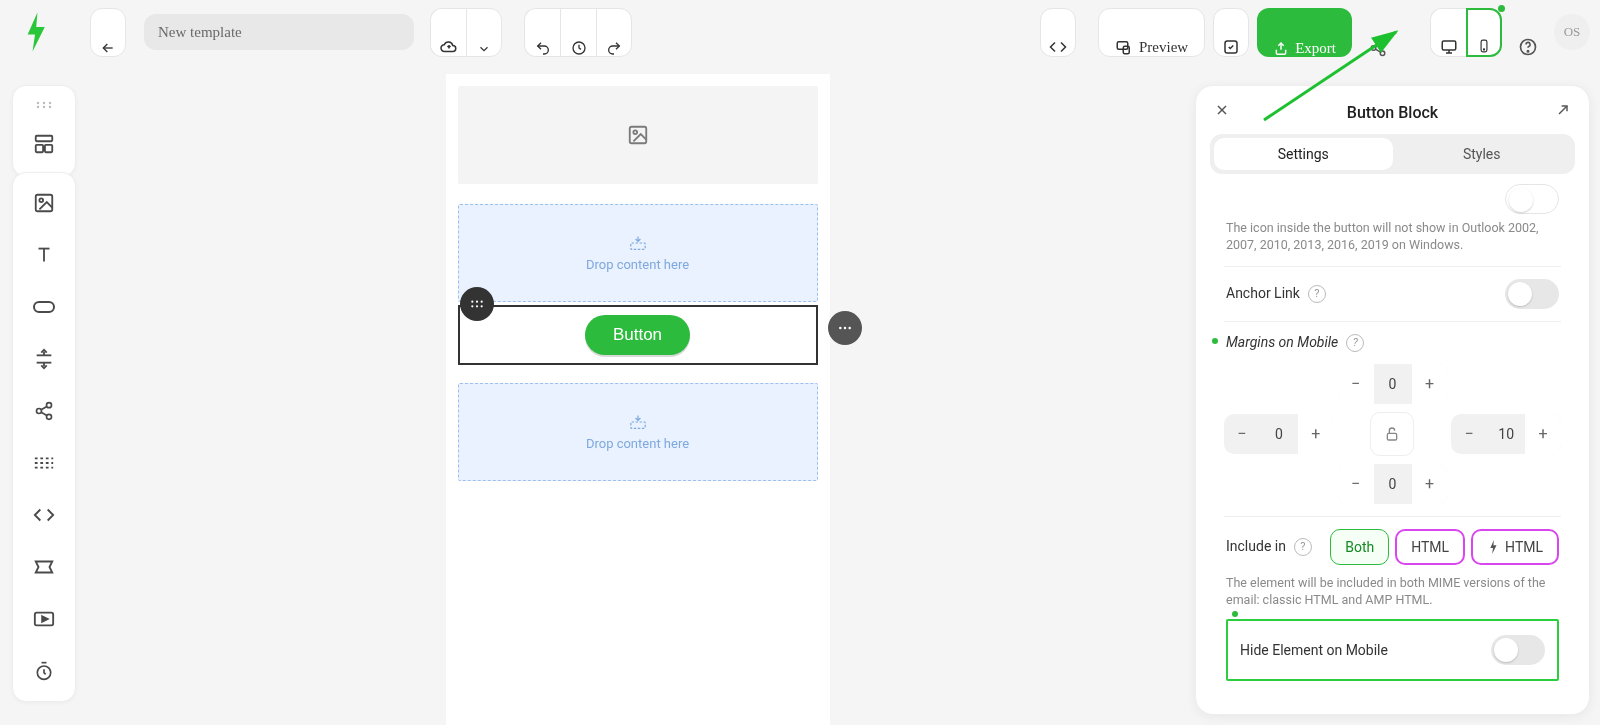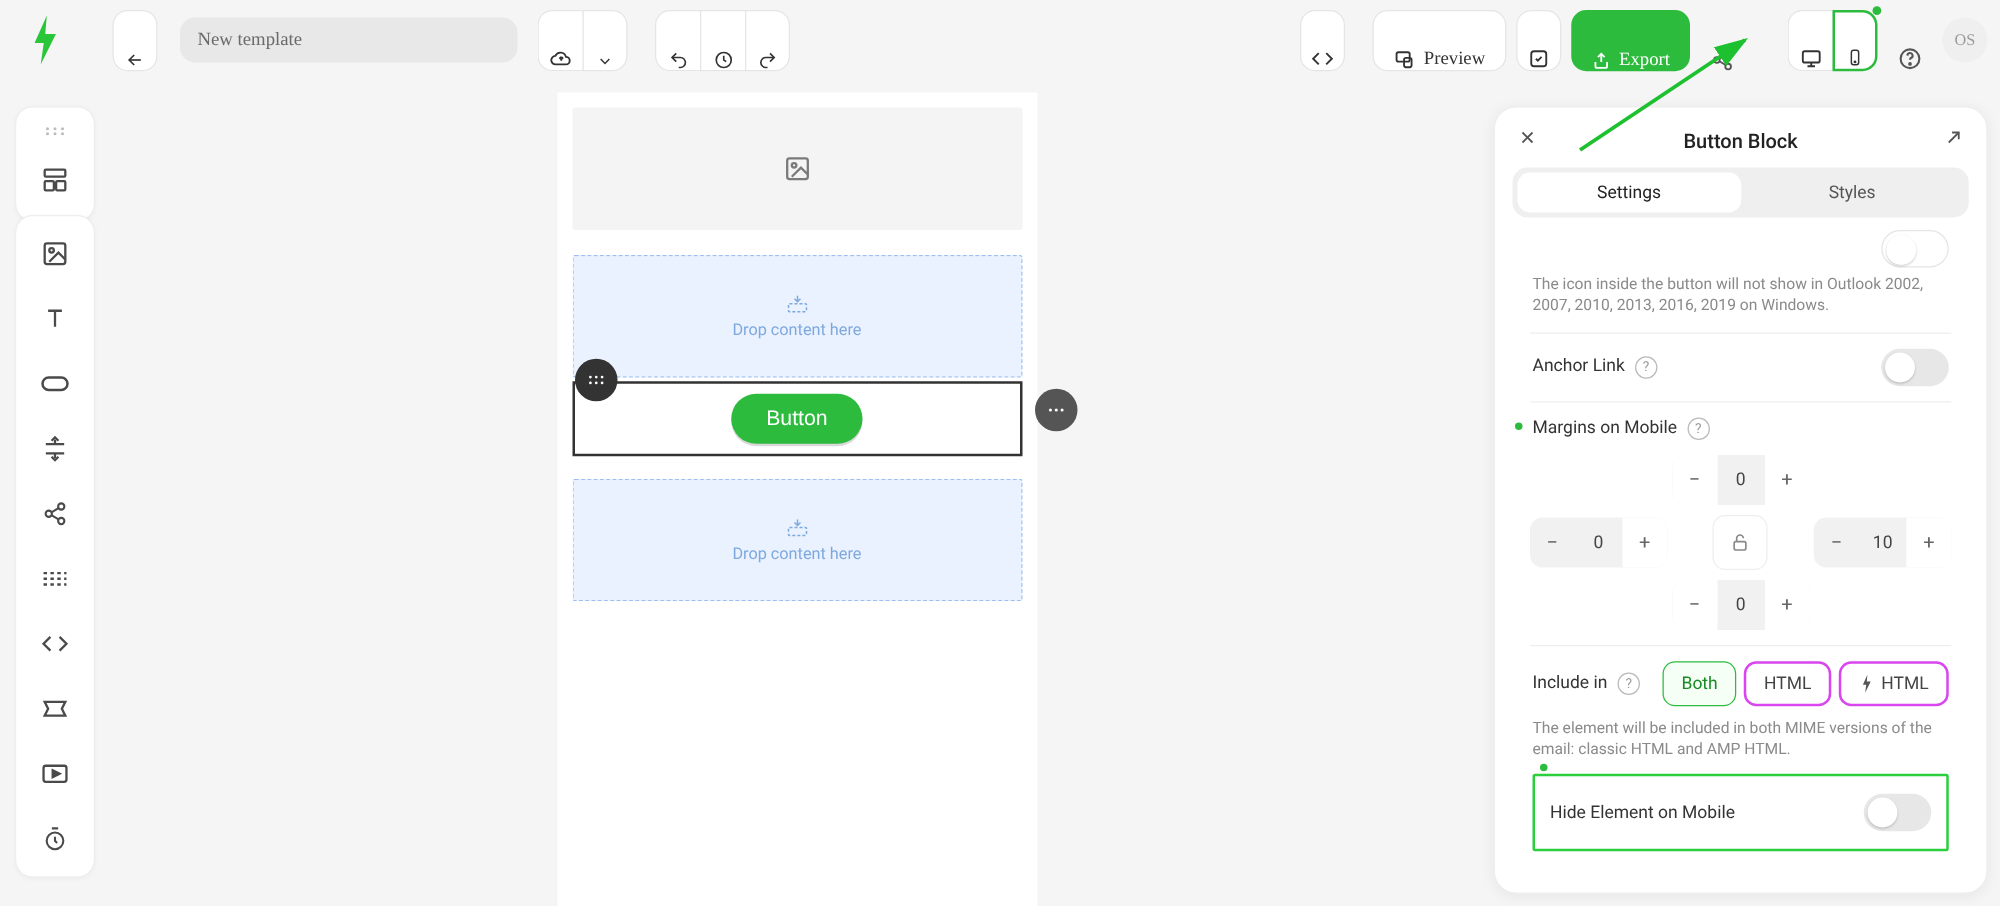--- a/index.html
+++ b/index.html
@@ -51,21 +51,21 @@
   .rp-tab.active { background:#fff; color:#222;}
   .rp-body { flex:1; overflow:auto; padding:0 28px 10px;}
   .rp-section { padding:12px 2px; border-top:1px solid #eee;}
   .rp-section:first-child{border-top:none;}
   .rp-note { font-size:12.5px; color:#8a8a8a; line-height:1.35; }
   .rp-row { display:flex; align-items:center; justify-content:space-between; }
   .rp-label { font-size:14px; color:#333; display:flex; gap:8px;}
   .rp-label .q { width:18px; height:18px; border-radius:50%; border:1.5px solid #bbb; font-size:11px; color:#999; display:flex;align-items:center;justify-content:center;}
   .toggle { width:54px; height:30px; background:#e7e7e7; border-radius:999px; position:relative; cursor:pointer;}
   .toggle::after{content:"";position:absolute;left:3px;top:3px;width:24px;height:24px;background:#fff;border-radius:50%;box-shadow:0 1px 2px rgba(0,0,0,.2);}
-  .dot-indicator{ position:relative;}
+  .dot-indicator{ position:relative;font-style:italic;}
   .dot-indicator::before{content:"";position:absolute;left:-14px;top:4px;width:6px;height:6px;border-radius:50%;background:#2dbb3e;}
   
   .margin-grid { display:grid; grid-template-columns:1fr 1fr 1fr; grid-template-rows:auto auto auto; gap:8px; align-items:center; justify-items:center; margin-top:12px;}
   .stepper { display:flex; align-items:center; background:#f1f1f1; border-radius:10px; overflow:hidden; height:40px;}
   .step-btn { width:36px; height:100%; display:flex;align-items:center;justify-content:center; color:#666; cursor:pointer;}
   .step-btn.white{background:#fff;}
   .step-val { width:38px; text-align:center; font-size:14px; color:#444;}
   .lock-box{width:44px;height:44px;border:1px solid #eee;border-radius:10px;display:flex;align-items:center;justify-content:center;color:#888;}
   
   .include-pills{display:flex;gap:6px;}

